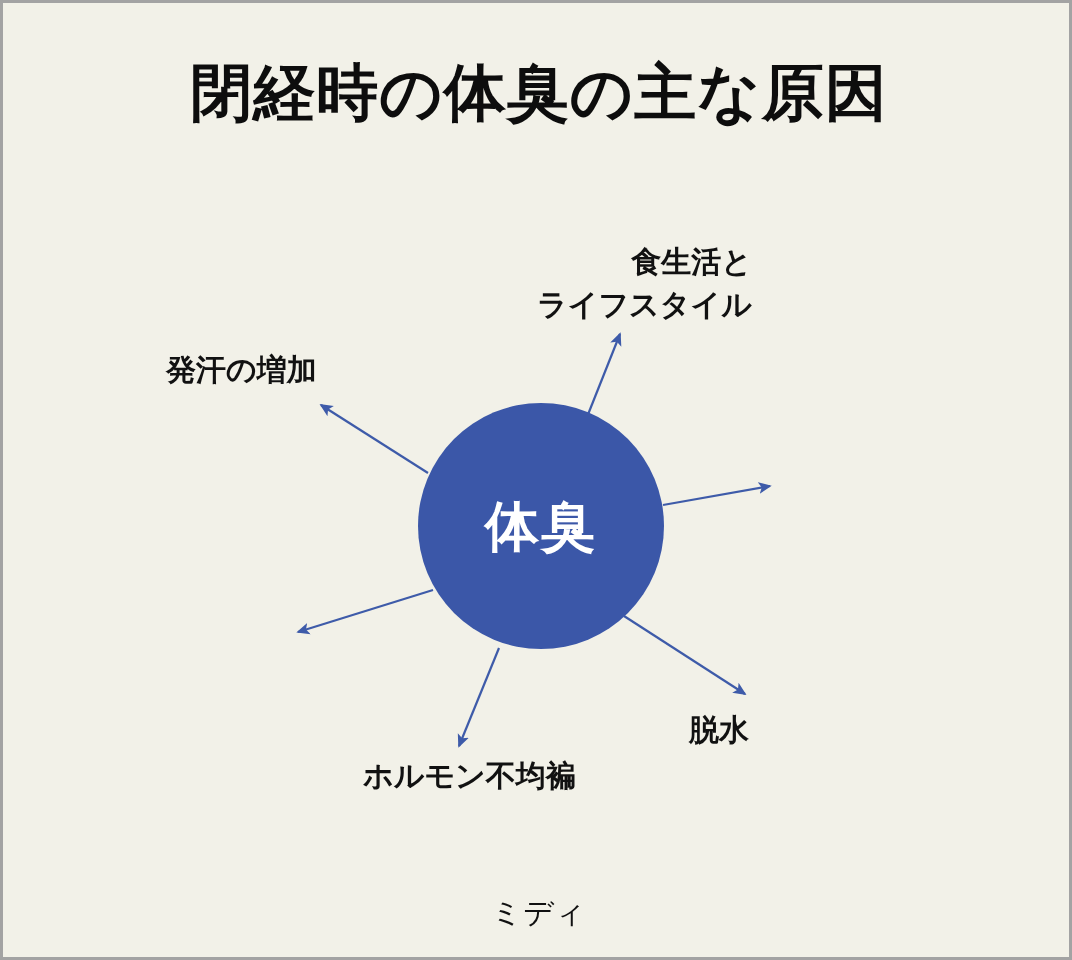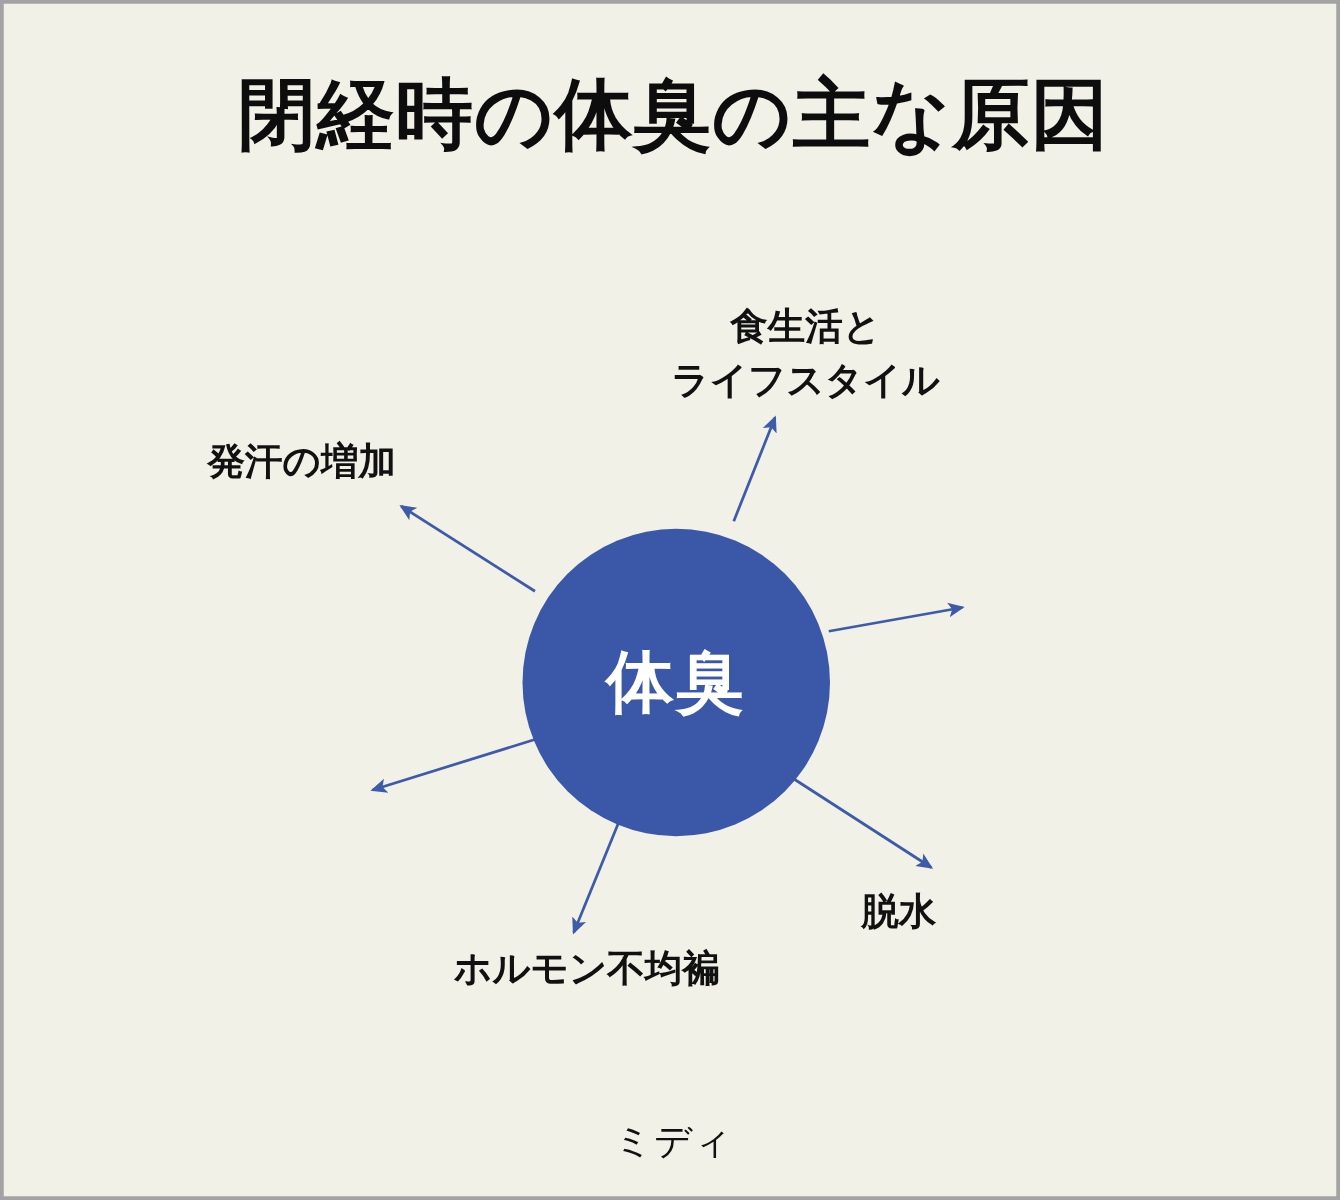--- a/index.html
+++ b/index.html
@@ -33,21 +33,21 @@
   #arrows {
     position: absolute;
     left: 0;
     top: 0;
     width: 1072px;
     height: 960px;
   }
   #hub {
     position: absolute;
     left: 415px;
-    top: 420px;
+    top: 400px;
     width: 246px;
     height: 246px;
     border-radius: 50%;
     background: #3b57a8;
     display: flex;
     align-items: center;
     justify-content: center;
   }
   #hub-label {
     color: #ffffff;
@@ -57,21 +57,21 @@
     line-height: 1;
   }
   .node-label {
     position: absolute;
     font-size: 30px;
     font-weight: 600;
     color: #111111;
     line-height: 1.42;
     white-space: pre-line;
   }
-  .node-label.align-left  { text-align: center; }
+  .node-label.align-left  { text-align: right; }
   #footer-caption {
     position: absolute;
     left: 0;
     top: 890px;
     width: 1072px;
     text-align: center;
     font-size: 30px;
     font-weight: 500;
     color: #111111;
     letter-spacing: 1px;

